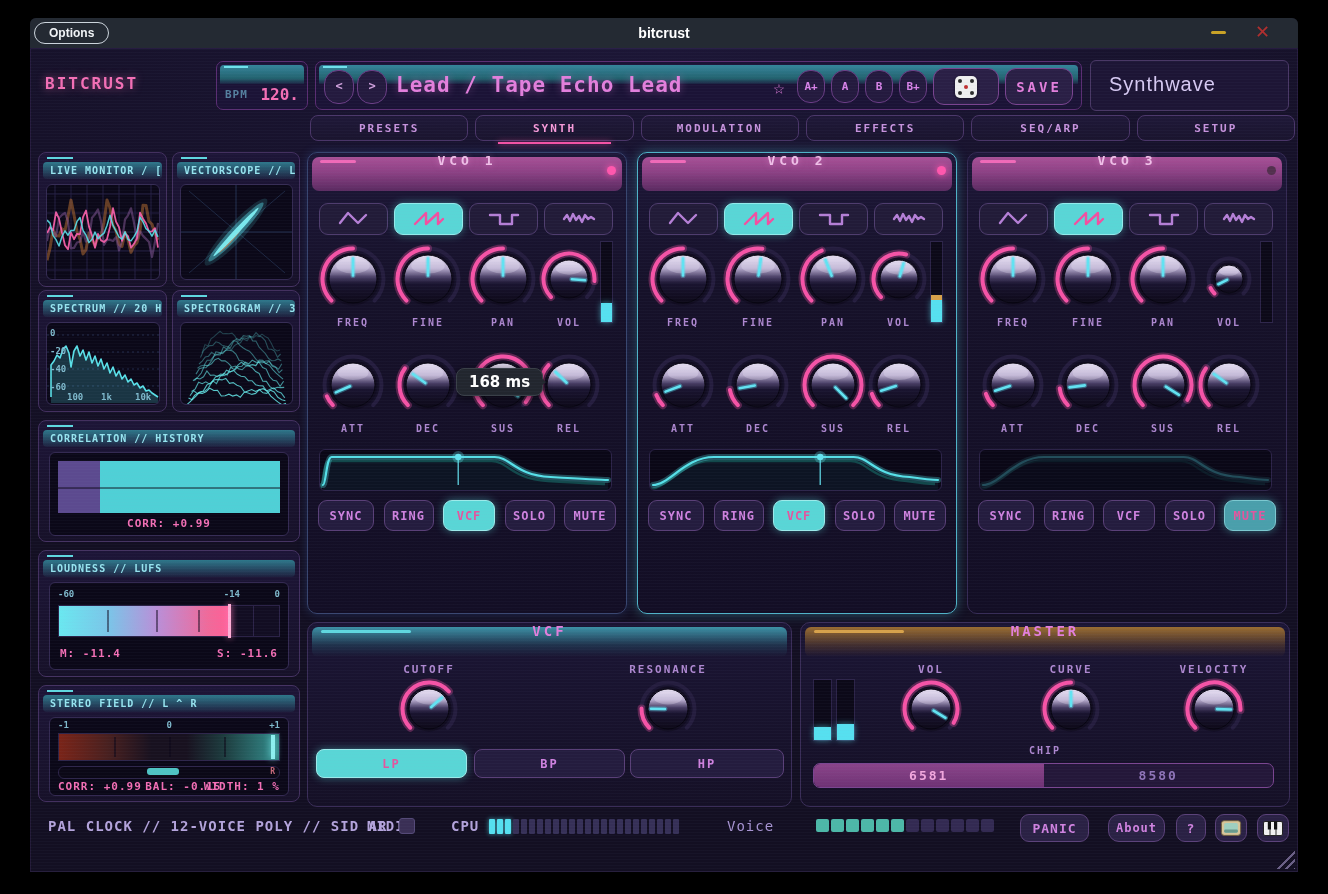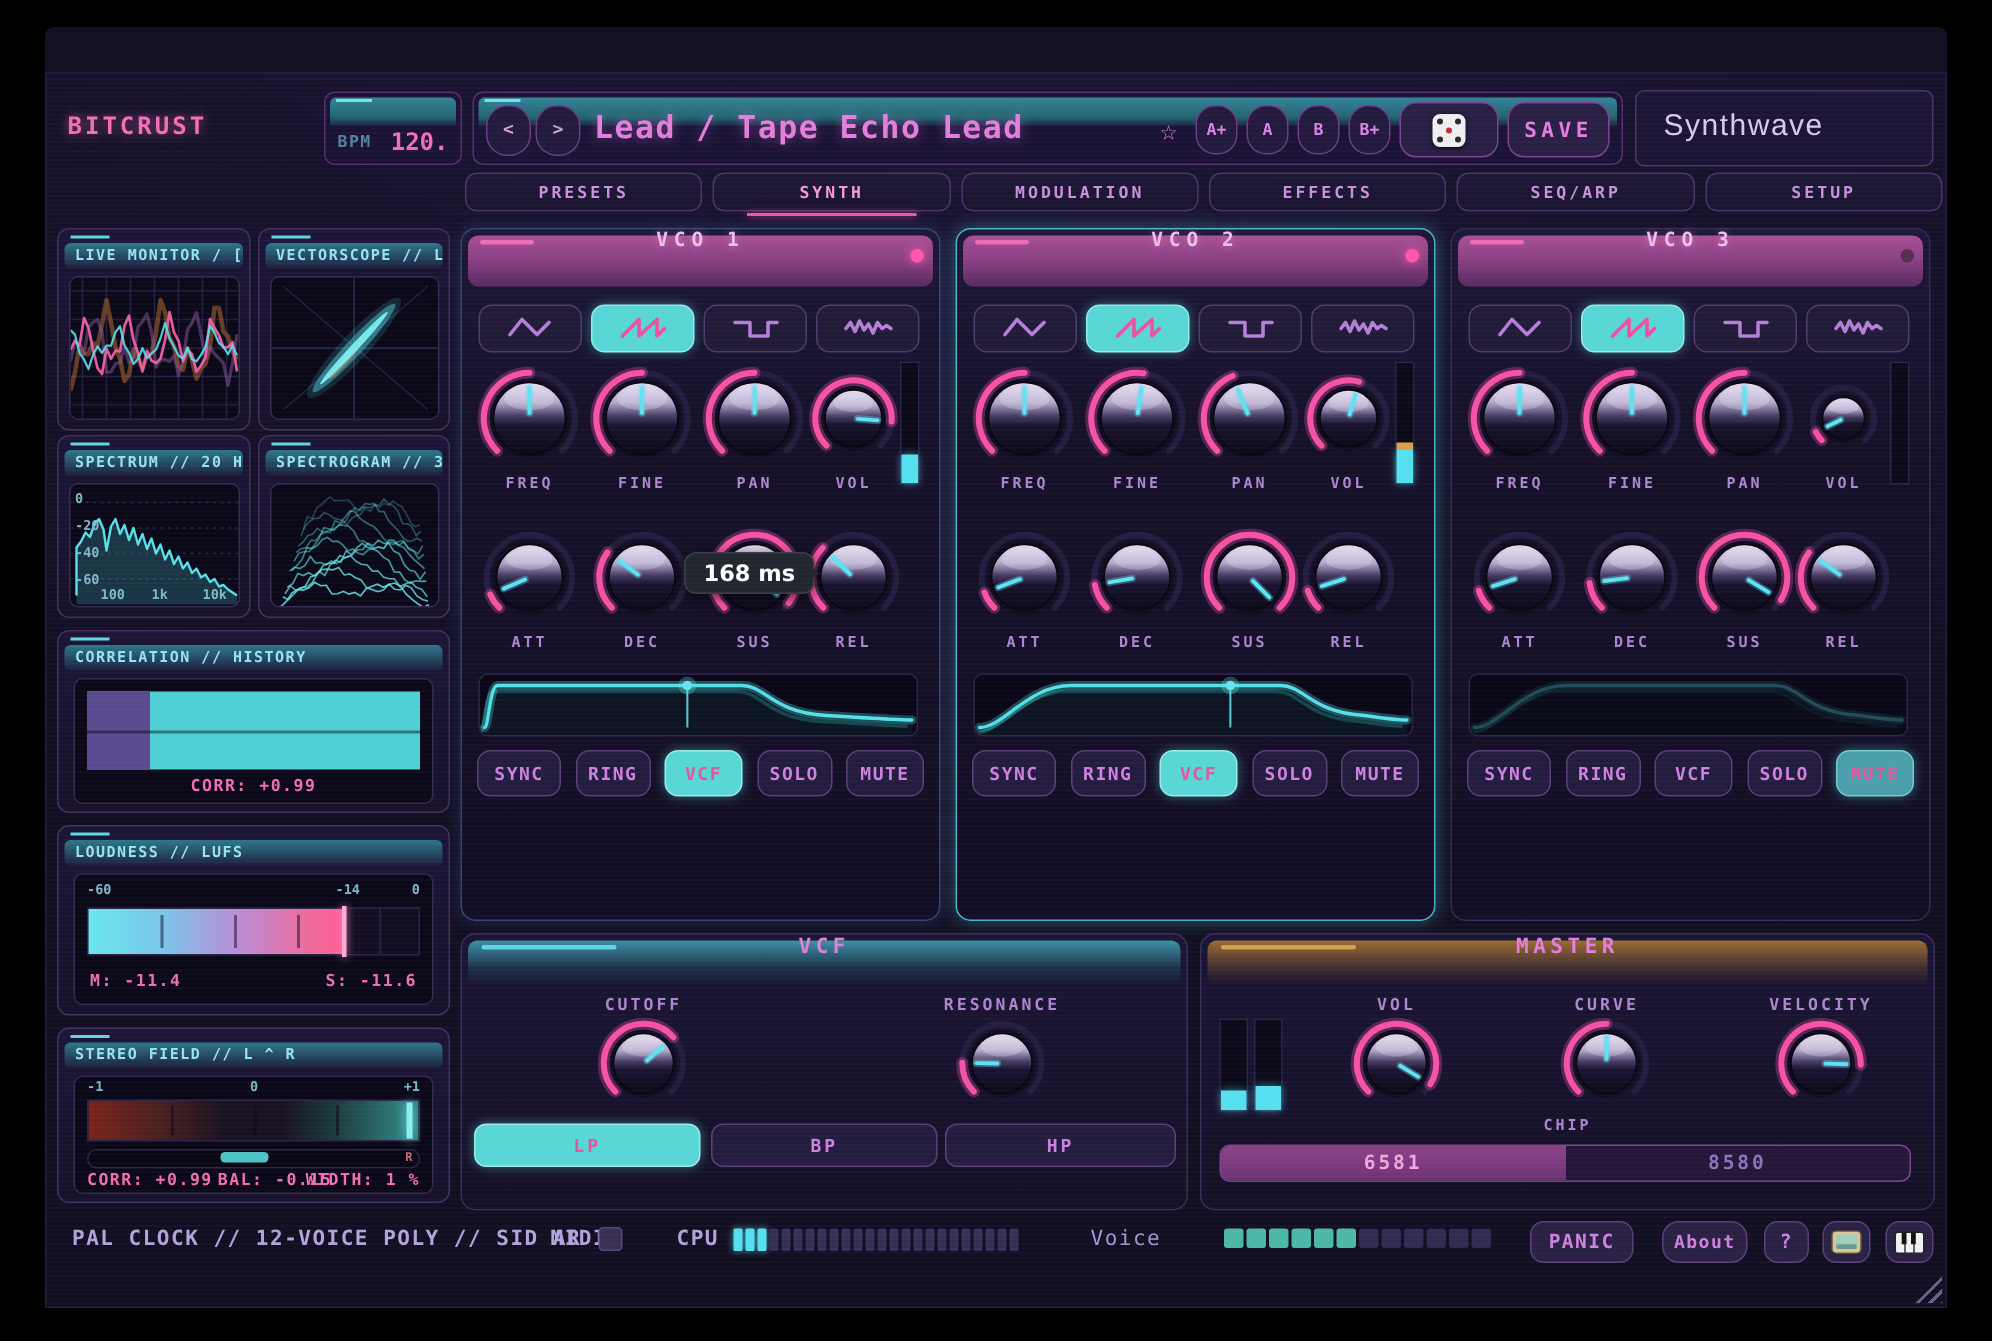--- a/index.html
+++ b/index.html
@@ -161,20 +161,26 @@
       <stop offset="0" stop-color="#e8e0f2"></stop>
         <stop offset="0.28" stop-color="#b4a8ca"></stop>
       <stop offset="0.46" stop-color="#4a3f66"></stop>
         <stop offset="0.6" stop-color="#1a1430"></stop>
       <stop offset="1" stop-color="#0d0918"></stop>
     </linearGradient>
   </defs>
 </svg>
 
 <div class="win">
+  <div class="titlebar">
+    <div class="options-btn">Options</div>
+    <div class="win-title">bitcrust</div>
+    <div class="min-btn"></div>
+    <div class="close-btn">✕</div>
+  </div>
   <div class="plugin">
 
     <div class="brand">BITCRUST</div>
     <div class="hdr-box bpm-box">
       <div class="hdr-band"></div>
       <div class="hdr-dash"></div>
       <div class="bpm-label">BPM</div>
       <div class="bpm-value">120.</div>
     </div>
     <div class="hdr-box preset-bar">

